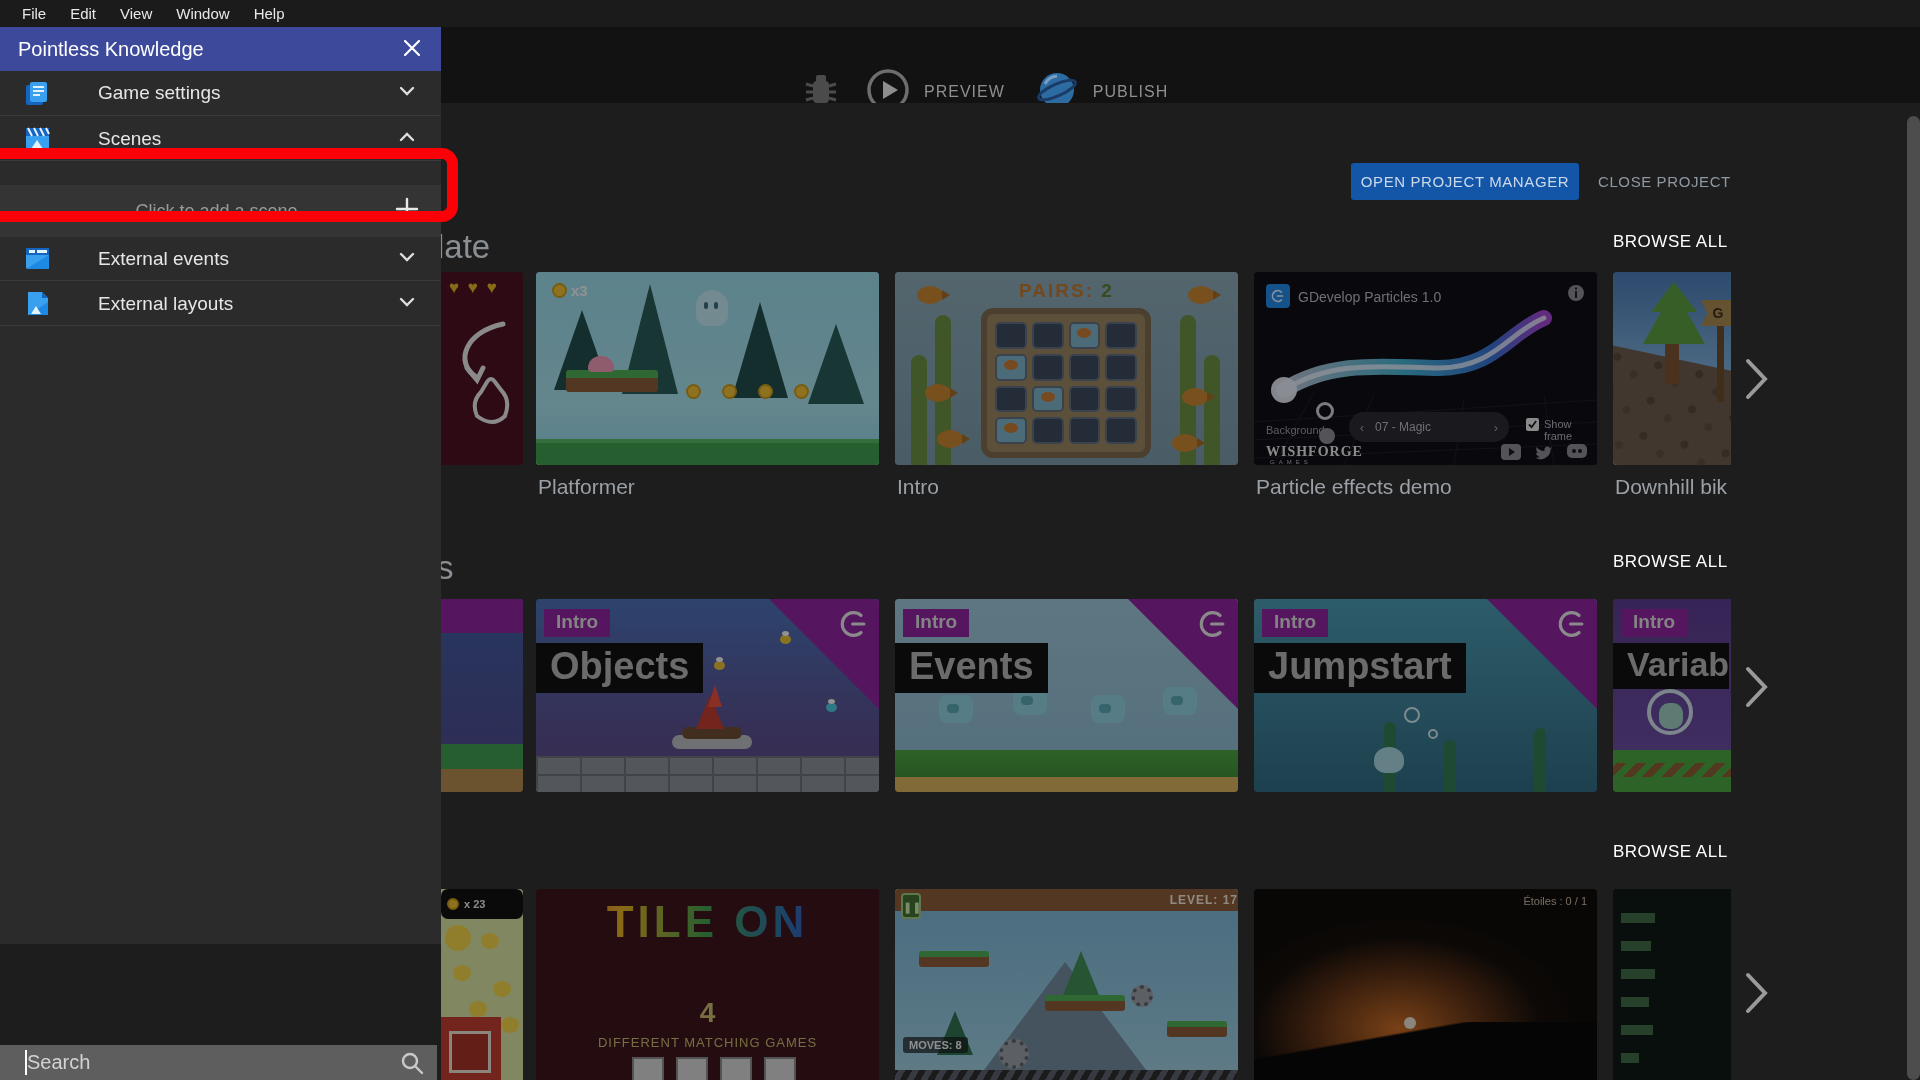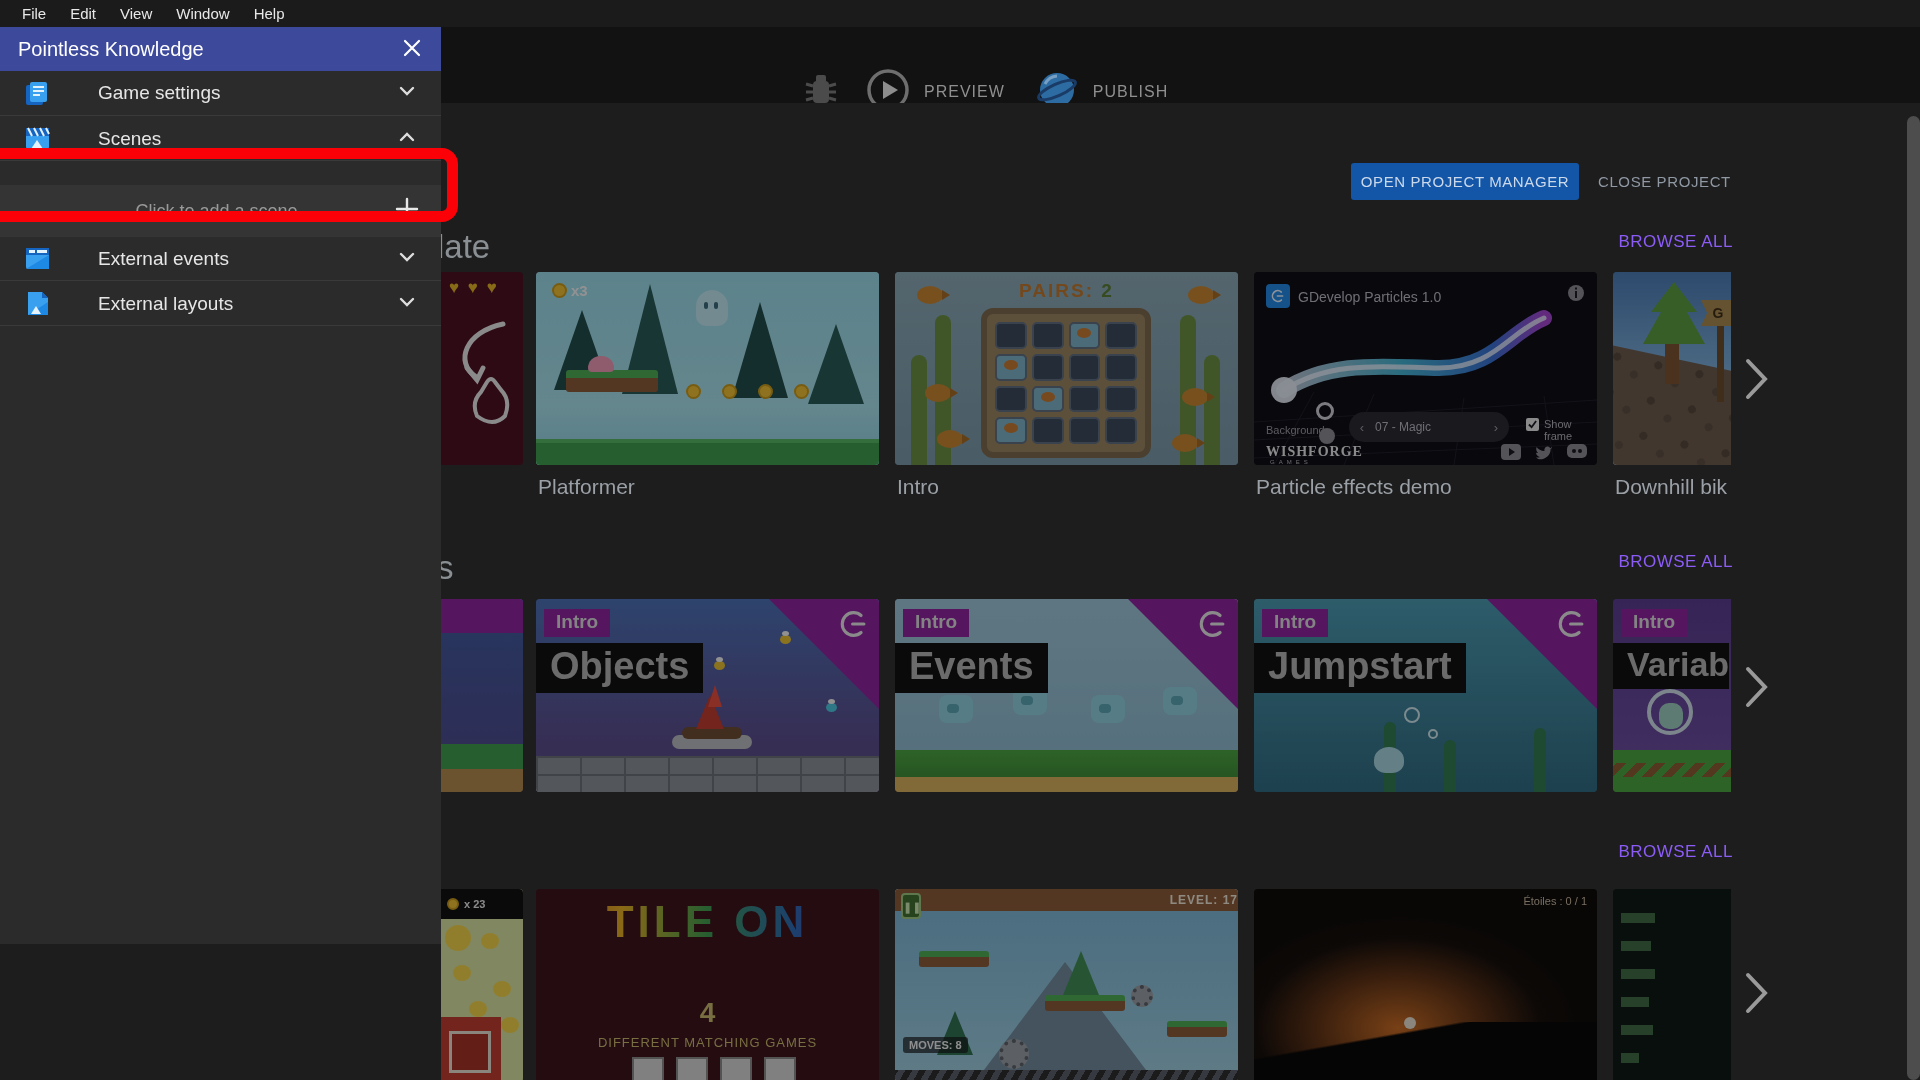--- a/index.html
+++ b/index.html
@@ -19,22 +19,22 @@
   .content { position:absolute; left:0; top:103px; width:1920px; height:977px; background:#1d1d1d; }
 
   .btn-opm { position:absolute; left:1351px; top:163px; width:228px; height:37px; background:#1356a8;
              border:none; border-radius:3px; color:#ccd9ea; font-size:15px; letter-spacing:.6px;
              font-family:"Liberation Sans",sans-serif; cursor:pointer; }
   .btn-close-proj { position:absolute; left:1598px; top:163px; width:135px; height:37px; background:transparent;
              border:none; color:#8f98a3; font-size:15px; letter-spacing:.6px;
              font-family:"Liberation Sans",sans-serif; cursor:pointer; text-align:left; }
 
   .section-partial { position:absolute; color:#8a8f94; font-size:33px; }
-  .browse-all { position:absolute; left:1613px; width:120px; color:#8b5cf6; font-size:17px;
-                letter-spacing:.5px; cursor:pointer; background:none; border:none; text-align:right;
+  .browse-all { position:absolute; left:1613px; width:120px; color:#ffffff; font-size:17px;
+                letter-spacing:.5px; cursor:pointer; background:none; border:none; text-align:left;
                 font-family:"Liberation Sans",sans-serif; }
 
   .card { position:absolute; width:343px; height:193px; border-radius:4px; overflow:hidden; cursor:pointer; }
   .dim { position:absolute; inset:0; background:rgba(8,8,10,.42); pointer-events:none; }
   .card-title { position:absolute; color:#9aa0a6; font-size:21px; }
 
   .row-chevron { position:absolute; width:36px; height:56px; background:none; border:none; cursor:pointer; }
 
   
   .scroll-thumb { position:absolute; left:1907px; top:116px; width:13px; height:964px; background:#4d4d4d;
@@ -172,21 +172,21 @@
                  background:linear-gradient(#5a3a8e 0%, #6a4a9e 78%, #4aa53e 78%, #4aa53e 100%); }
   .vb-zig { position:absolute; left:0; top:164px; width:118px; height:14px;
             background:repeating-linear-gradient(-45deg, #8a5a30 0 7px, transparent 7px 14px); }
   .plus-one { position:absolute; left:60px; top:62px; color:#e8e8e8; font-size:22px; font-weight:bold; font-style:italic; }
   .vb-ghost { position:absolute; left:34px; top:90px; width:46px; height:46px; border:4px solid #cfe0e8; border-radius:50%; }
   .vb-ghost::after { content:""; position:absolute; left:8px; top:10px; width:24px; height:26px; background:#9ecfc0; border-radius:10px; }
 
   
   .card-partial3 { left:441px; top:889px; width:82px; height:193px; border-radius:0 4px 4px 0; background:#d8e4a0; }
   .cp3-bar { position:absolute; left:0; top:0; width:82px; height:30px; background:#0d0d0d; display:flex;
-             align-items:center; gap:5px; padding-left:6px; color:#e8e8e8; font-size:11px; font-weight:bold; }
+             align-items:center; gap:5px; padding-left:6px; color:#e8e8e8; font-size:11px; font-weight:bold;border-radius:7px; }
   .cp3-bar .c { width:12px; height:12px; border-radius:50%; background:#f0c030; border:2px solid #c89a18; }
   .chick { position:absolute; width:18px; height:16px; background:#f5d547; border-radius:50%; }
   .barn { position:absolute; left:0px; top:128px; width:60px; height:65px; background:#c0392b; }
   .barn::after { content:""; position:absolute; left:8px; top:14px; width:36px; height:36px; background:#a52f23;
                  border:3px solid #e8e0d0; }
   .sun { position:absolute; left:4px; top:36px; width:26px; height:26px; background:#f5d547; border-radius:50%; }
 
   .card-tileon { left:536px; top:889px; height:193px; background:#3a1118; }
   .tile-word { position:absolute; left:0; width:343px; text-align:center; font-weight:bold; font-size:44px;
                letter-spacing:4px; background:linear-gradient(90deg,#c0392b,#e8b020,#3e9e4d,#2a6ab5,#8e1f9e);
@@ -665,17 +665,27 @@
       </span>
       <span class="sb-label">External layouts</span>
       <span class="sb-chev">
         <svg width="24" height="24" viewBox="0 0 24 24">
             <path d="M6 9 L12 15 L18 9" stroke="#dddddd" stroke-width="2.4" fill="none" stroke-linecap="round"></path>
           </svg>
       </span>
     </div>
 
 
+    <div class="sb-search">
+      <input type="text" placeholder="Search" style="">
+      <span class="sb-caret"></span>
+      <span class="mag">
+        <svg width="26" height="26" viewBox="0 0 26 26">
+          <circle cx="11" cy="11" r="7" fill="none" stroke="#c9c9c9" stroke-width="2.4"></circle>
+          <line x1="16" y1="16" x2="23" y2="23" stroke="#c9c9c9" stroke-width="2.4" stroke-linecap="round"></line>
+        </svg>
+      </span>
+    </div>
   </div>
 
   <div class="red-box"></div>
 
 </div>
 
 </body></html>

